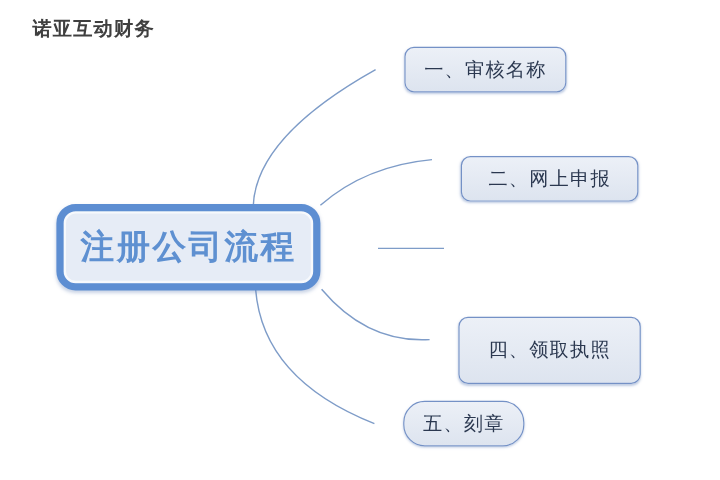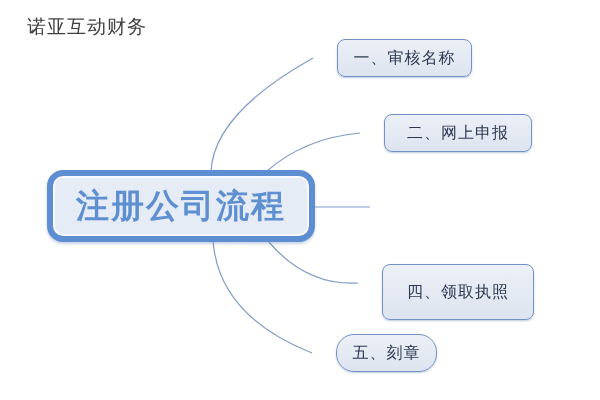--- a/index.html
+++ b/index.html
@@ -12,49 +12,50 @@
     position: relative;
     width: 600px;
     height: 400px;
     background: #ffffff;
     overflow: hidden;
   }
   .brand {
     position: absolute;
     left: 27px;
     top: 14px;
-    font-size: 19px;
+    font-size: 16px;
     color: #3f3f3f;
     letter-spacing: 1px;
+    font-weight: bold;
   }
   .connectors {
     position: absolute;
     left: 0;
     top: 0;
   }
   .connectors path {
     fill: none;
     stroke: #7e9cc8;
     stroke-width: 1.2;
   }
   .root-node {
     position: absolute;
     left: 47px;
     top: 170px;
-    width: 268px;
+    width: 220px;
     height: 72px;
     box-sizing: border-box;
     background: #e6ecf6;
     border: 6px solid #5d8ed2;
     border-radius: 16px;
     box-shadow: 0 2px 3px rgba(100, 130, 180, 0.35), inset 0 0 0 2px #f7f9fc;
     display: flex;
     align-items: center;
     justify-content: center;
-    font-size: 33px;
+    font-size: 28px;
     font-weight: bold;
     color: #5e90d1;
     letter-spacing: 2px;
     cursor: pointer;
   }
   .branch-node {
     position: absolute;
     box-sizing: border-box;
     background: linear-gradient(180deg, #ecf0f7 0%, #dde4ef 100%);
     border: 1.5px solid #7491c6;
@@ -63,21 +64,21 @@
     display: flex;
     align-items: center;
     justify-content: center;
     font-size: 16px;
     color: #2b3850;
     letter-spacing: 1px;
     cursor: pointer;
     margin-left: 24px;
   }
   .b1 { left: 313px; top: 39px;  width: 135px; height: 38px; }
-  .b2 { left: 360px; top: 114px; width: 148px; height: 38px; }
+  .b2 { left: 360px; top: 130px; width: 148px; height: 38px; }
   .b3 { left: 370px; top: 189px; width: 147px; height: 36px; }
   .b4 { left: 358px; top: 264px; width: 152px; height: 56px; }
   .b5 { left: 312px; top: 334px; width: 101px; height: 38px; border-radius: 18px; }
 </style>
 </head>
 <body>
 
 <div class="stage">
 
   <div class="brand">诺亚互动财务</div>

